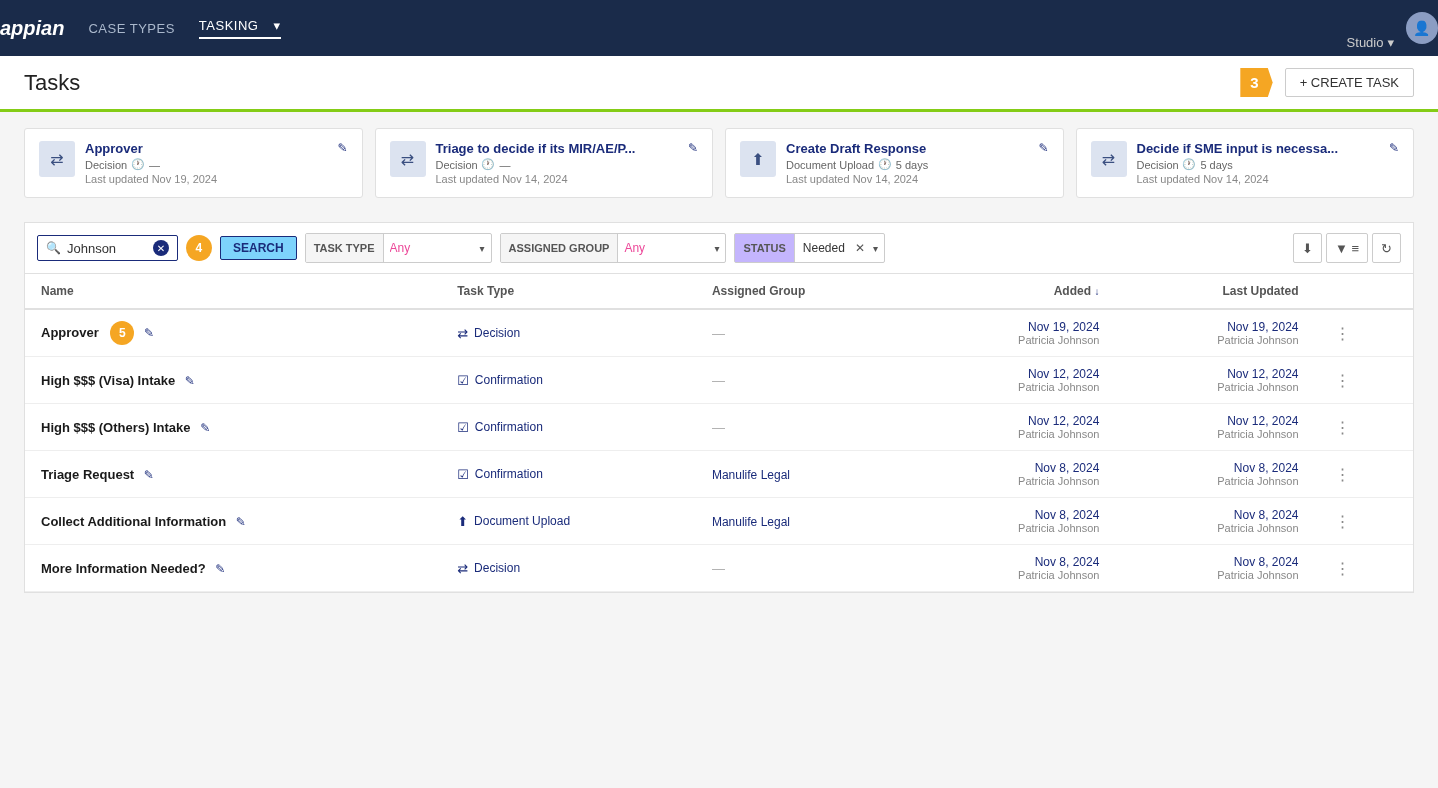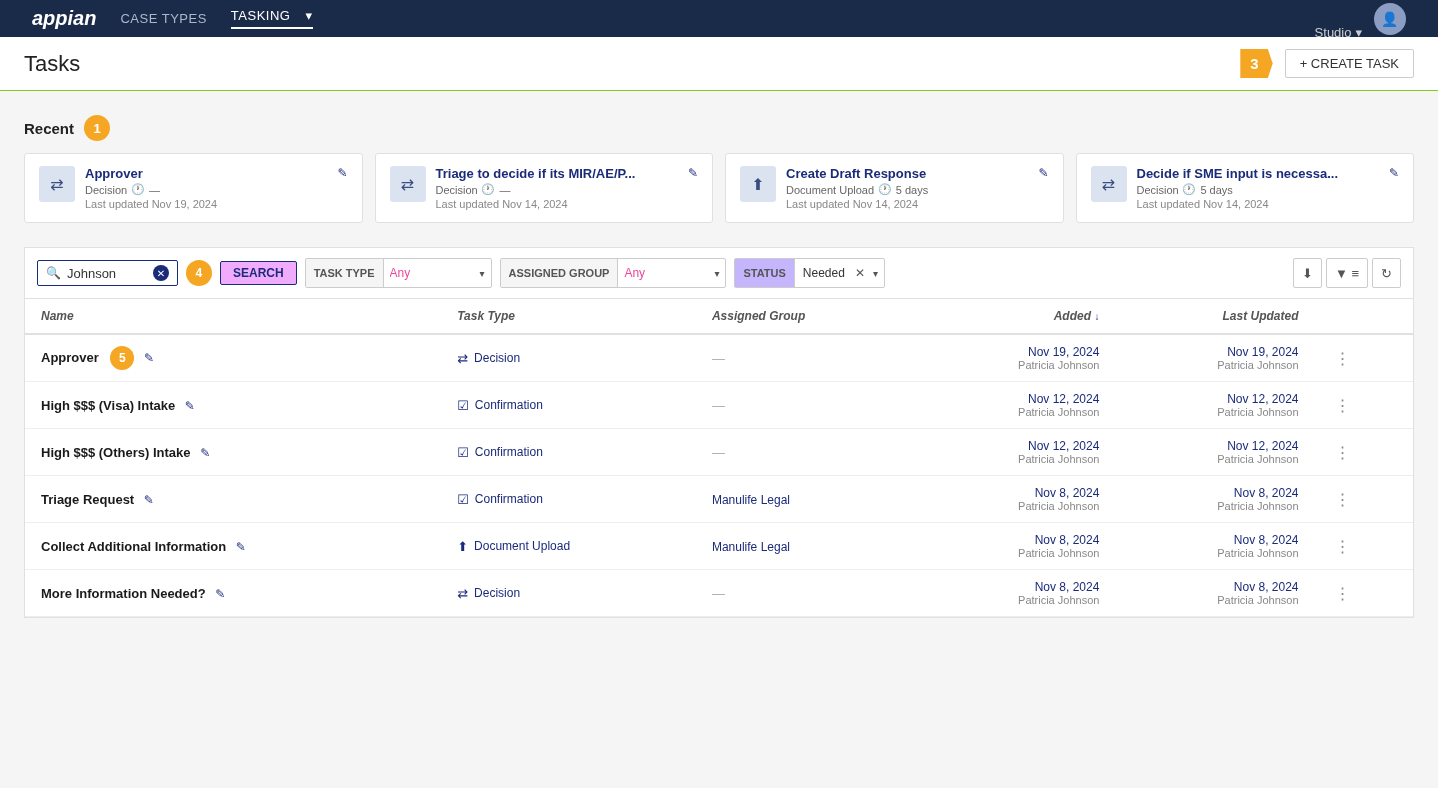--- a/index.html
+++ b/index.html
@@ -3,39 +3,39 @@
   <meta charset="utf-8">
   <style>
     * { box-sizing: border-box; margin: 0; padding: 0; }
     body { font-family: Arial, sans-serif; font-size: 13px; background: #f5f5f5; color: #333; }
 
     
     .top-nav {
       background: #1a2b4a;
       display: flex;
       align-items: center;
-      padding: 0 32px;
-      height: 37px;
+      padding: 0 0;
+      height: 56px;
       justify-content: space-between;
     }
     .nav-left { display: flex; align-items: center; gap: 24px; }
     .nav-link { color: #aab8cc; font-size: 13px; text-transform: uppercase; cursor: pointer; letter-spacing: 0.5px; }
     .nav-link.active { color: white; border-bottom: 2px solid white; padding-bottom: 4px; }
     .nav-right { display: flex; align-items: center; gap: 12px; }
     .studio-btn { color: #ccc; font-size: 13px; cursor: pointer; display: flex; align-items: center; gap: 4px; margin-top: 28px; }
     .avatar { width: 32px; height: 32px; border-radius: 50%; background: #8b9dc3; display: flex; align-items: center; justify-content: center; color: white; font-size: 14px; overflow: hidden; }
 
     
     .page-header {
       background: white;
       padding: 12px 24px;
       display: flex;
       align-items: center;
       justify-content: space-between;
-      border-bottom: 1px solid #84cc16;
+      border-bottom: 3px solid #84cc16;
     }
     .page-title { font-size: 22px; font-weight: 400; color: #222; }
     .header-right { display: flex; align-items: center; gap: 12px; }
     .step-arrow {
       background: #f5a623;
       color: white;
       padding: 6px 14px 6px 10px;
       clip-path: polygon(0 0, 85% 0, 100% 50%, 85% 100%, 0 100%);
       font-size: 15px; font-weight: bold;
       display: flex; align-items: center;
@@ -116,21 +116,21 @@
       font-size: 13px; color: #333;
       width: 80px;
     }
     .clear-btn {
       background: #1a2b7a; color: white;
       border-radius: 50%; width: 16px; height: 16px;
       display: flex; align-items: center; justify-content: center;
       font-size: 10px; cursor: pointer; flex-shrink: 0;
     }
     .search-btn {
-      background: #f0abfc; border: 1px solid #1a2b7a; color: #1a2b7a;
+      background: #7dd3fc; border: 1px solid #1a2b7a; color: #1a2b7a;
       padding: 4px 12px; cursor: pointer; font-size: 12px; font-weight: bold;
       border-radius: 2px;
     }
     .filter-group {
       display: flex; align-items: center;
       border: 1px solid #ccc; border-radius: 2px;
       background: white;
       height: 30px;
       overflow: hidden;
     }
@@ -175,21 +175,21 @@
       height: 30px; display: flex; align-items: center;
     }
 
     
     .table-wrap { background: white; border: 1px solid #e0e0e0; }
     table { width: 100%; border-collapse: collapse; }
     thead tr { border-bottom: 2px solid #e0e0e0; }
     th {
       padding: 10px 16px;
       text-align: left; font-size: 12px; color: #555;
-      font-weight: 600; white-space: nowrap; font-style: italic;
+      font-weight: 600; white-space: nowrap;
     }
     th.right { text-align: right; }
     .sort-icon { color: #1a2b7a; font-size: 10px; }
     tbody tr { border-bottom: 1px solid #eee; }
     td { padding: 10px 16px; vertical-align: middle; }
     .task-name { font-weight: 700; color: #1a1a1a; font-size: 13px; }
     .edit-icon { color: #1a2b7a; cursor: pointer; font-size: 12px; margin-left: 6px; }
     .task-type { display: flex; align-items: center; gap: 6px; color: #1a2b7a; font-size: 12px; }
     .type-icon { font-size: 13px; }
     .assigned-group { color: #1a2b7a; font-size: 12px; }
@@ -243,24 +243,20 @@
       </div>
     </div>
     <button class="create-task-btn">
       <span>+ CREATE TASK</span>
     </button>
   </div>
 </div>
 
 <div class="content">
 
-  <div class="section-header">
-    <span class="section-title">Recent</span>
-    <div class="callout">1</div>
-  </div>
 
   <div class="recent-cards">
 
     <div class="task-card">
       <div class="card-icon">⇄</div>
       <div class="card-content">
         <div class="card-title">Approver</div>
         <div class="card-subtitle">
           <span>Decision</span>
           <span>🕐</span>

